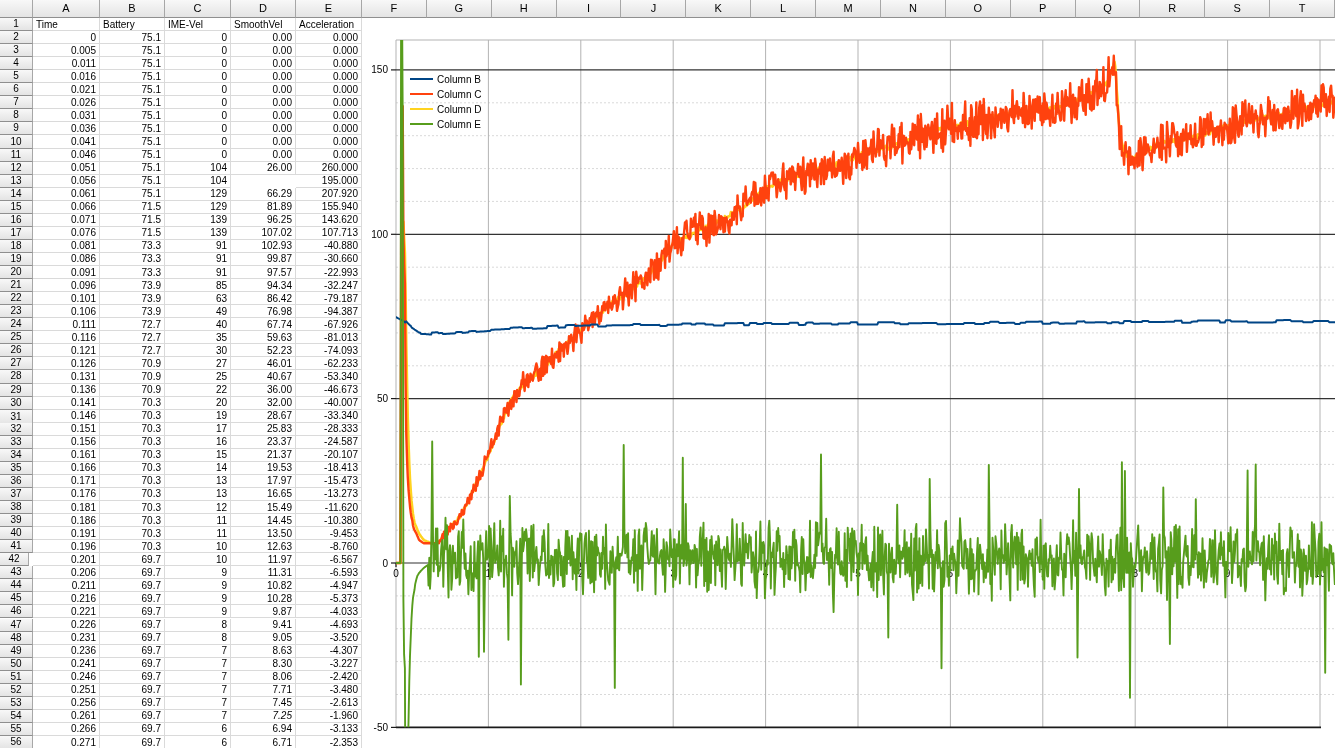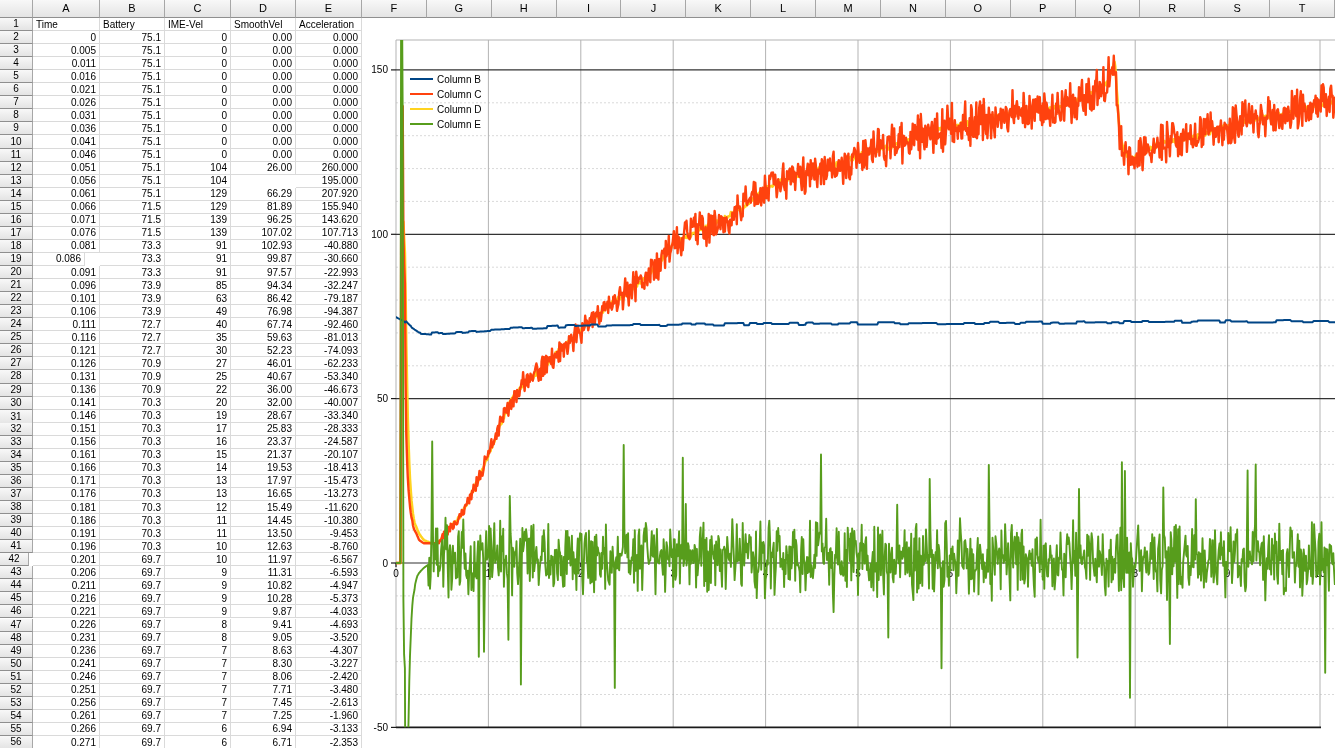--- a/index.html
+++ b/index.html
@@ -192,21 +192,21 @@
       <div class="cell num" style="left: 33px; top: 226.87px; width: 67px; height: 13.05px;">0.076</div>
       <div class="cell num" style="left: 100px; top: 226.87px; width: 65px; height: 13.05px;">71.5</div>
       <div class="cell num" style="left: 165px; top: 226.87px; width: 66px; height: 13.05px;">139</div>
       <div class="cell num" style="left: 231px; top: 226.87px; width: 65px; height: 13.05px;">107.02</div>
       <div class="cell num" style="left: 296px; top: 226.87px; width: 66px; height: 13.05px;">107.713</div>
       <div class="cell num" style="left: 33px; top: 239.93px; width: 67px; height: 13.05px;">0.081</div>
       <div class="cell num" style="left: 100px; top: 239.93px; width: 65px; height: 13.05px;">73.3</div>
       <div class="cell num" style="left: 165px; top: 239.93px; width: 66px; height: 13.05px;">91</div>
       <div class="cell num" style="left: 231px; top: 239.93px; width: 65px; height: 13.05px;">102.93</div>
       <div class="cell num" style="left: 296px; top: 239.93px; width: 66px; height: 13.05px;">-40.880</div>
-      <div class="cell num" style="left: 33px; top: 252.98px; width: 52px; height: 13.05px;">0.086</div>
+      <div class="cell num" style="left: 33px; top: 252.98px; width: 67px; height: 13.05px;">0.086</div>
       <div class="cell num" style="left: 100px; top: 252.98px; width: 65px; height: 13.05px;">73.3</div>
       <div class="cell num" style="left: 165px; top: 252.98px; width: 66px; height: 13.05px;">91</div>
       <div class="cell num" style="left: 231px; top: 252.98px; width: 65px; height: 13.05px;">99.87</div>
       <div class="cell num" style="left: 296px; top: 252.98px; width: 66px; height: 13.05px;">-30.660</div>
       <div class="cell num" style="left: 33px; top: 266.04px; width: 67px; height: 13.05px;">0.091</div>
       <div class="cell num" style="left: 100px; top: 266.04px; width: 65px; height: 13.05px;">73.3</div>
       <div class="cell num" style="left: 165px; top: 266.04px; width: 66px; height: 13.05px;">91</div>
       <div class="cell num" style="left: 231px; top: 266.04px; width: 65px; height: 13.05px;">97.57</div>
       <div class="cell num" style="left: 296px; top: 266.04px; width: 66px; height: 13.05px;">-22.993</div>
       <div class="cell num" style="left: 33px; top: 279.09px; width: 67px; height: 13.05px;">0.096</div>
@@ -221,21 +221,21 @@
       <div class="cell num" style="left: 296px; top: 292.14px; width: 66px; height: 13.05px;">-79.187</div>
       <div class="cell num" style="left: 33px; top: 305.2px; width: 67px; height: 13.05px;">0.106</div>
       <div class="cell num" style="left: 100px; top: 305.2px; width: 65px; height: 13.05px;">73.9</div>
       <div class="cell num" style="left: 165px; top: 305.2px; width: 66px; height: 13.05px;">49</div>
       <div class="cell num" style="left: 231px; top: 305.2px; width: 65px; height: 13.05px;">76.98</div>
       <div class="cell num" style="left: 296px; top: 305.2px; width: 66px; height: 13.05px;">-94.387</div>
       <div class="cell num" style="left: 33px; top: 318.25px; width: 67px; height: 13.05px;">0.111</div>
       <div class="cell num" style="left: 100px; top: 318.25px; width: 65px; height: 13.05px;">72.7</div>
       <div class="cell num" style="left: 165px; top: 318.25px; width: 66px; height: 13.05px;">40</div>
       <div class="cell num" style="left: 231px; top: 318.25px; width: 65px; height: 13.05px;">67.74</div>
-      <div class="cell num" style="left: 296px; top: 318.25px; width: 66px; height: 13.05px;">-92.460</div>
+      <div class="cell num" style="left: 296px; top: 318.25px; width: 66px; height: 13.05px;">-67.926</div>
       <div class="cell num" style="left: 33px; top: 331.31px; width: 67px; height: 13.05px;">0.116</div>
       <div class="cell num" style="left: 100px; top: 331.31px; width: 65px; height: 13.05px;">72.7</div>
       <div class="cell num" style="left: 165px; top: 331.31px; width: 66px; height: 13.05px;">35</div>
       <div class="cell num" style="left: 231px; top: 331.31px; width: 65px; height: 13.05px;">59.63</div>
       <div class="cell num" style="left: 296px; top: 331.31px; width: 66px; height: 13.05px;">-81.013</div>
       <div class="cell num" style="left: 33px; top: 344.36px; width: 67px; height: 13.05px;">0.121</div>
       <div class="cell num" style="left: 100px; top: 344.36px; width: 65px; height: 13.05px;">72.7</div>
       <div class="cell num" style="left: 165px; top: 344.36px; width: 66px; height: 13.05px;">30</div>
       <div class="cell num" style="left: 231px; top: 344.36px; width: 65px; height: 13.05px;">52.23</div>
       <div class="cell num" style="left: 296px; top: 344.36px; width: 66px; height: 13.05px;">-74.093</div>
@@ -370,21 +370,21 @@
       <div class="cell num" style="left: 231px; top: 683.78px; width: 65px; height: 13.05px;">7.71</div>
       <div class="cell num" style="left: 296px; top: 683.78px; width: 66px; height: 13.05px;">-3.480</div>
       <div class="cell num" style="left: 33px; top: 696.83px; width: 67px; height: 13.05px;">0.256</div>
       <div class="cell num" style="left: 100px; top: 696.83px; width: 65px; height: 13.05px;">69.7</div>
       <div class="cell num" style="left: 165px; top: 696.83px; width: 66px; height: 13.05px;">7</div>
       <div class="cell num" style="left: 231px; top: 696.83px; width: 65px; height: 13.05px;">7.45</div>
       <div class="cell num" style="left: 296px; top: 696.83px; width: 66px; height: 13.05px;">-2.613</div>
       <div class="cell num" style="left: 33px; top: 709.89px; width: 67px; height: 13.05px;">0.261</div>
       <div class="cell num" style="left: 100px; top: 709.89px; width: 65px; height: 13.05px;">69.7</div>
       <div class="cell num" style="left: 165px; top: 709.89px; width: 66px; height: 13.05px;">7</div>
-      <div class="cell num" style="left: 231px; top: 709.89px; width: 65px; height: 13.05px;">7.25</div>
+      <div class="cell num" style="left: 231px; top: 709.89px; width: 65px; height: 13.05px; font-style: italic;">7.25</div>
       <div class="cell num" style="left: 296px; top: 709.89px; width: 66px; height: 13.05px;">-1.960</div>
       <div class="cell num" style="left: 33px; top: 722.94px; width: 67px; height: 13.05px;">0.266</div>
       <div class="cell num" style="left: 100px; top: 722.94px; width: 65px; height: 13.05px;">69.7</div>
       <div class="cell num" style="left: 165px; top: 722.94px; width: 66px; height: 13.05px;">6</div>
       <div class="cell num" style="left: 231px; top: 722.94px; width: 65px; height: 13.05px;">6.94</div>
       <div class="cell num" style="left: 296px; top: 722.94px; width: 66px; height: 13.05px;">-3.133</div>
       <div class="cell num" style="left: 33px; top: 736px; width: 67px; height: 13.05px;">0.271</div>
       <div class="cell num" style="left: 100px; top: 736px; width: 65px; height: 13.05px;">69.7</div>
       <div class="cell num" style="left: 165px; top: 736px; width: 66px; height: 13.05px;">6</div>
       <div class="cell num" style="left: 231px; top: 736px; width: 65px; height: 13.05px;">6.71</div>

